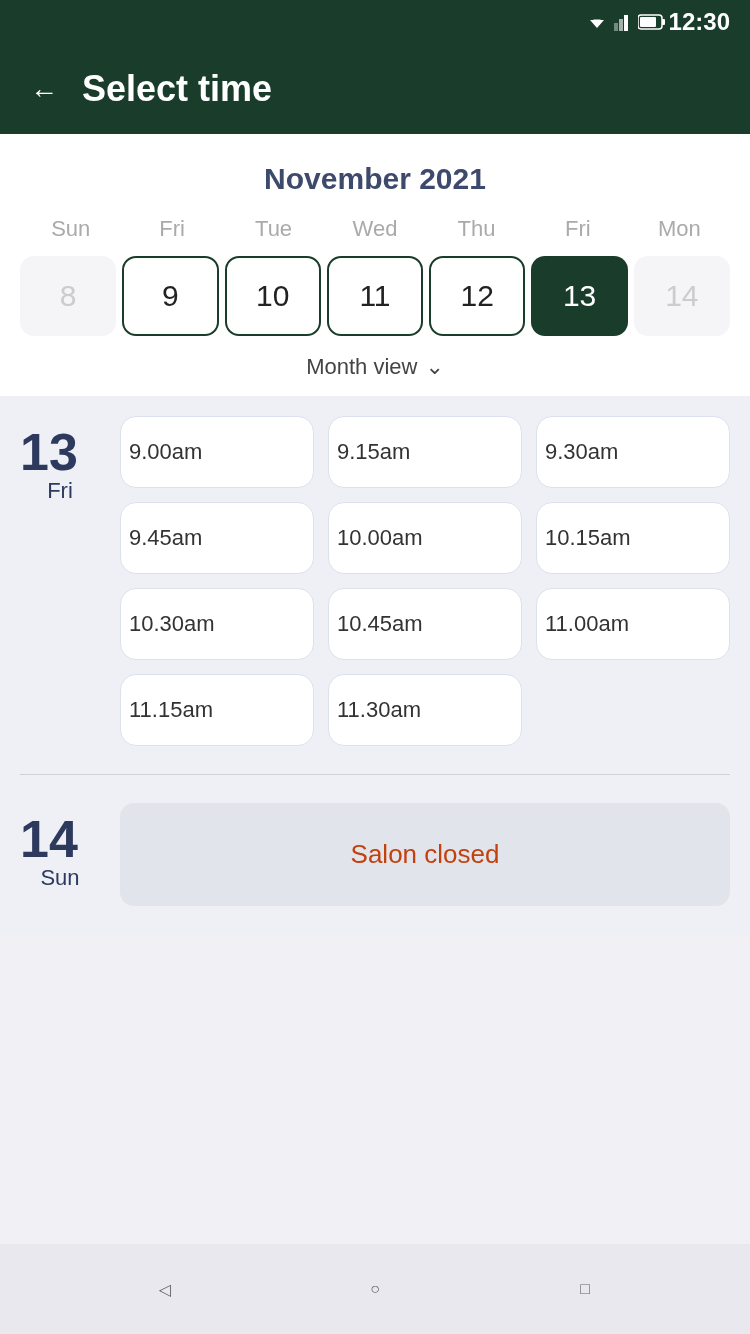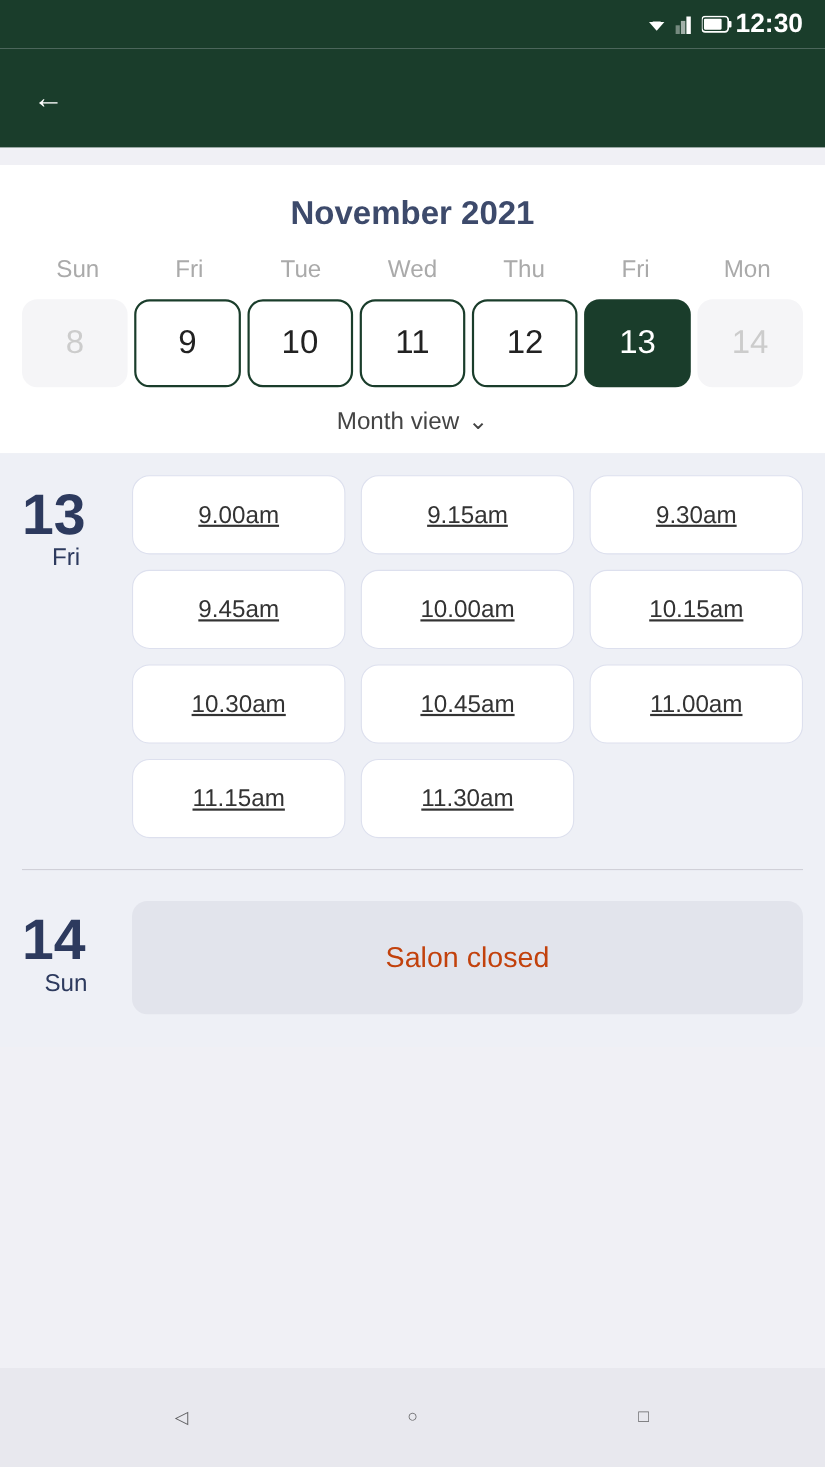--- a/index.html
+++ b/index.html
@@ -164,25 +164,23 @@
       display: grid;
       grid-template-columns: repeat(3, 1fr);
       gap: 14px;
       flex: 1;
     }
     .time-slot {
       background: white;
       border: 1.5px solid #dde0ee;
       border-radius: 16px;
       padding: 22px 8px;
-      text-align: center;
       font-size: 22px;
       color: #333;
       cursor: pointer;
-      text-decoration: underline;
     }
 
     .divider {
       height: 1px;
       background: #d0d0d8;
       margin: 28px 0;
     }
 
     .closed-box {
       flex: 1;
@@ -211,21 +209,20 @@
       height: 48px;
       display: flex;
       align-items: center;
       justify-content: center;
       cursor: pointer;
       opacity: 0.6;
     }
 
     .main-scroll {
       padding-bottom: 90px;
-      margin-top: 16px;
     }
   </style>
 </head>
 <body>
 
 <div class="status-bar">
   <div class="status-icons">
     <svg width="22" height="16" viewBox="0 0 22 16">
       <polygon points="11,14 4,6 18,6" fill="white"></polygon>
       <polygon points="11,10 7,5 15,5" fill="white" opacity="0.5"></polygon>
@@ -239,20 +236,21 @@
       <rect x="0" y="1" width="24" height="14" rx="3" ry="3" stroke="white" stroke-width="1.5" fill="none"></rect>
       <rect x="24" y="5" width="3" height="6" rx="1" fill="white"></rect>
       <rect x="2" y="3" width="16" height="10" rx="1" fill="white"></rect>
     </svg>
   </div>
   <span class="time">12:30</span>
 </div>
 
 <div class="header">
   <span class="back-btn">←</span>
+  <span class="title">Select time</span>
 </div>
 
 <div class="main-scroll">
 
   <div class="calendar-section">
     <div class="month-title">November 2021</div>
     <div class="day-headers">
       <span>Sun</span>
       <span>Fri</span>
       <span>Tue</span>

